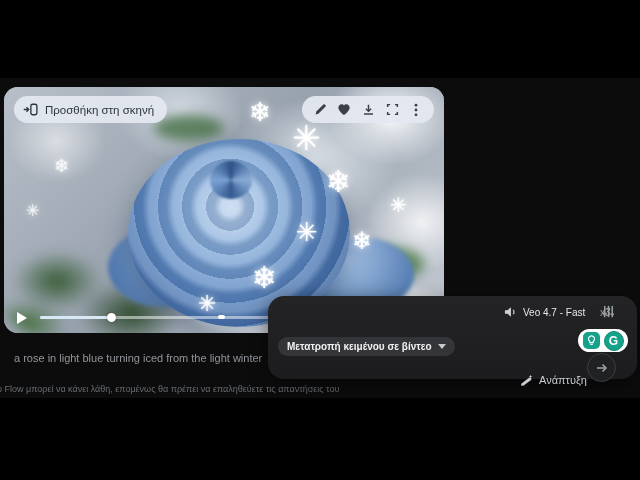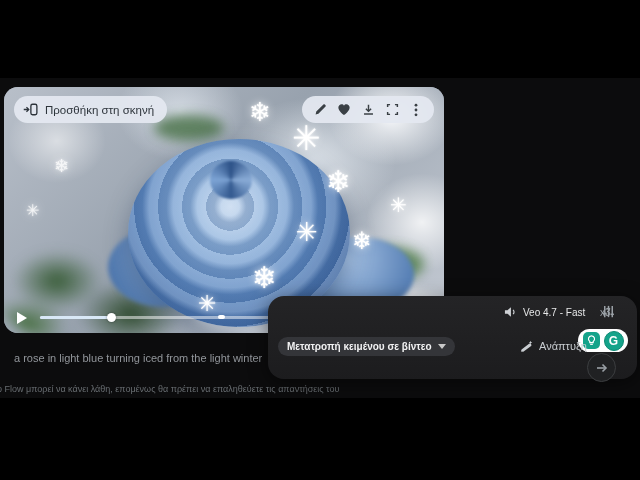--- a/index.html
+++ b/index.html
@@ -63,21 +63,21 @@
   #output-count{left:312px;top:11px;color:#9aa0a6;font-size:10px;margin-left:20px;}
   #tune-btn{left:333px;top:8px;cursor:pointer;}
   #prompt-input{left:12px;top:32px;width:280px;height:18px;background:transparent;border:none;outline:none;
     color:#d6d6d6;font-size:13px;font-family:"Liberation Sans","DejaVu Sans",sans-serif;}
   #prompt-input::placeholder{color:#686b6f;}
   #ext-badges{left:310px;top:33px;width:50px;height:23px;background:#fff;border-radius:12px;
     display:flex;align-items:center;justify-content:center;gap:4px;cursor:pointer;}
   .bulb-sq{width:17px;height:17px;border-radius:5px;background:#14a38a;display:flex;align-items:center;justify-content:center;}
   .g-circle{width:18px;height:18px;border-radius:50%;background:#14a38a;border:1px solid #0e8a74;
     color:#fff;font-size:12px;font-weight:bold;display:flex;align-items:center;justify-content:center;}
-  #expand-btn{left:252px;top:42px;display:flex;align-items:center;gap:6px;color:#c9cdd1;font-size:11px;cursor:pointer;height:16px;text-align:center;}
+  #expand-btn{left:252px;top:76px;display:flex;align-items:center;gap:6px;color:#c9cdd1;font-size:11px;cursor:pointer;height:16px;text-align:center;}
   #submit-btn{left:319px;top:57px;width:27px;height:27px;border-radius:50%;background:#202123;
     border:1px solid #3c3e40;display:flex;align-items:center;justify-content:center;cursor:pointer;}
 </style>
 </head>
 <body>
 
 <div id="stage" class="abs"></div>
 
 <div id="media-card" class="abs">
   <div class="photo-bg abs"></div>

